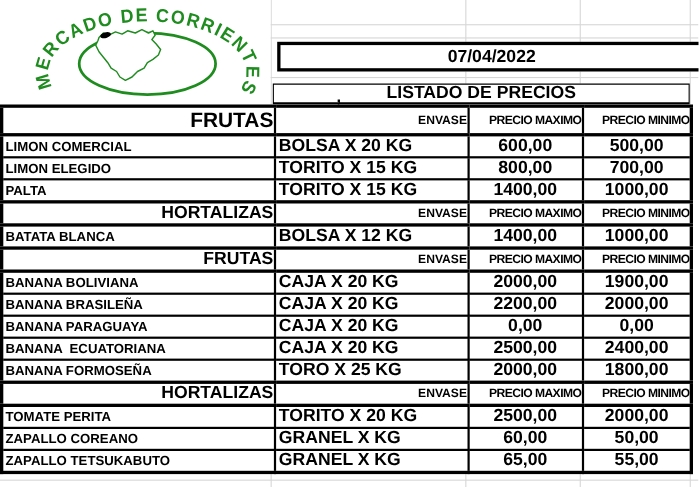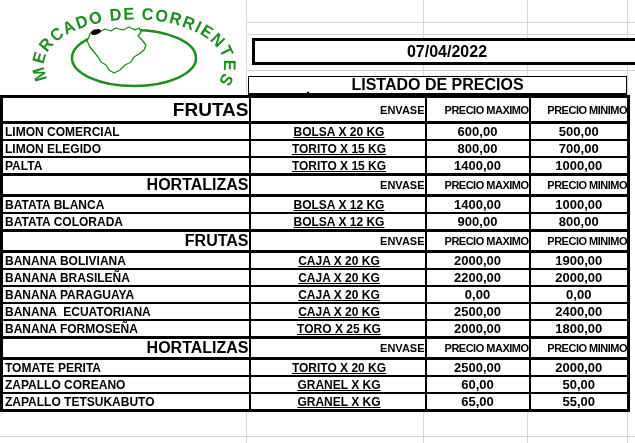--- a/index.html
+++ b/index.html
@@ -50,22 +50,22 @@
   }
   table.price td {
     border: 2px solid #000; background: #fff; color: #000;
     font-weight: bold; overflow: hidden; white-space: pre; vertical-align: middle;
   }
   tr.item { height: 17px; }
   tr.section { height: 17px; }
   tr.section-lg { height: 26px; }
   tr.section td, tr.section-lg td { border-top-width: 3px; border-bottom-width: 3px; text-align: right; }
   td.product { font-size: 12px; text-align: left; padding-left: 2px; }
-  td.envase  { font-size: 12px; text-align: center; padding-left: 3px; text-decoration: underline; }
-  td.price-v { font-size: 13px; text-align: center; }
+  td.envase  { font-size: 16px; text-align: left; padding-left: 3px; }
+  td.price-v { font-size: 16px; text-align: center; }
   td.sec-title { font-size: 16px; text-align: center; }
   tr.section-lg td.sec-title { font-size: 19px; }
   td.h-envase { font-size: 11px; text-align: center; }
   td.h-price  { font-size: 11px; text-align: center; letter-spacing: -0.5px; }
 </style>
 </head>
 <body>
 
 <div class="vline v1"></div>
 <div class="vline v2"></div>
@@ -133,26 +133,20 @@
         <td class="h-envase">ENVASE</td>
         <td class="h-price">PRECIO MAXIMO</td>
         <td class="h-price">PRECIO MINIMO</td>
       </tr>
       <tr class="item">
         <td class="product">BATATA BLANCA</td>
         <td class="envase">BOLSA X 12 KG</td>
         <td class="price-v">1400,00</td>
         <td class="price-v">1000,00</td>
       </tr>
-      <tr class="item">
-        <td class="product">BATATA COLORADA</td>
-        <td class="envase">BOLSA X 12 KG</td>
-        <td class="price-v">900,00</td>
-        <td class="price-v">800,00</td>
-      </tr>
       <tr class="section">
         <td class="sec-title">FRUTAS</td>
         <td class="h-envase">ENVASE</td>
         <td class="h-price">PRECIO MAXIMO</td>
         <td class="h-price">PRECIO MINIMO</td>
       </tr>
       <tr class="item">
         <td class="product">BANANA BOLIVIANA</td>
         <td class="envase">CAJA X 20 KG</td>
         <td class="price-v">2000,00</td>

